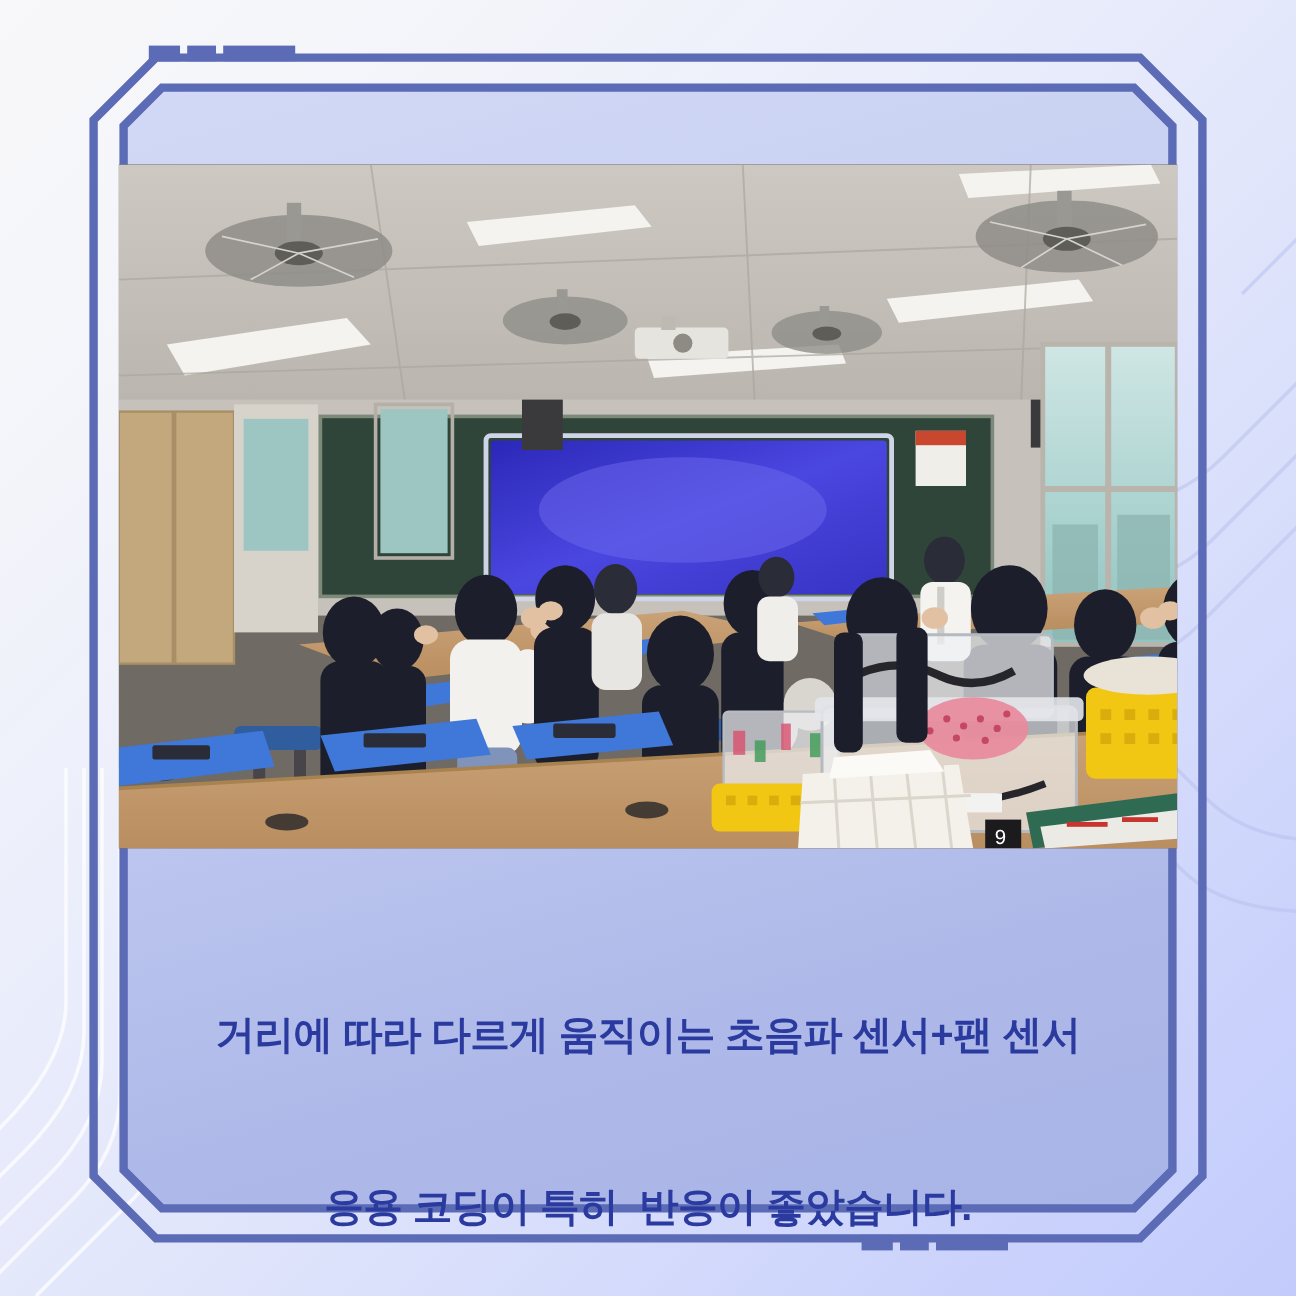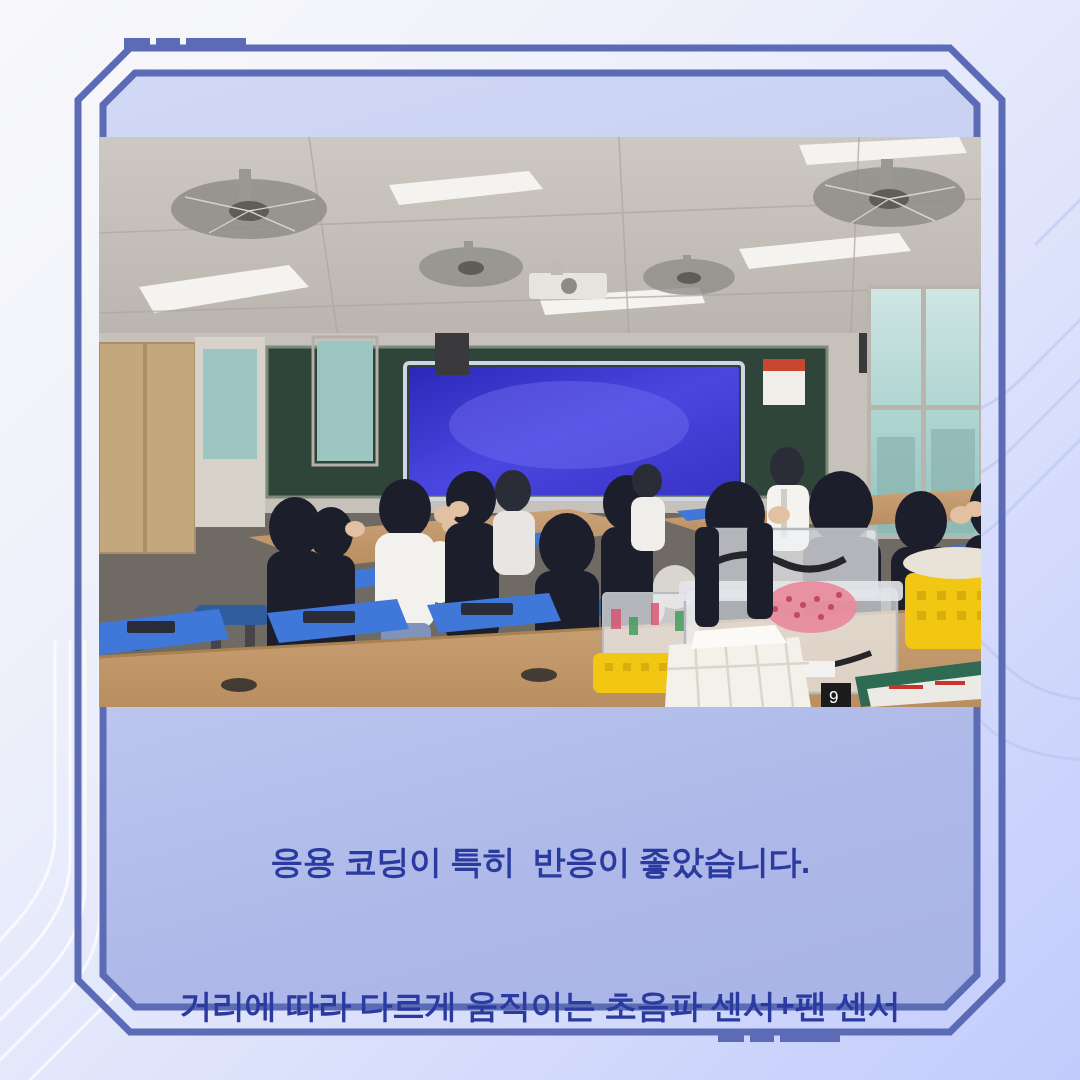--- a/index.html
+++ b/index.html
@@ -403,19 +403,19 @@
       </g>
 
       <g fill="#1c1f2b">
         <rect x="596" y="390" width="24" height="100" rx="8"></rect>
         <rect x="648" y="386" width="26" height="96" rx="8"></rect>
       </g>
     </svg>
   </div>
 
   <div id="caption">
+    <span class="line">거리에 따라 다르게 움직이는 초음파 센서+팬 센서</span>
     <span class="line">응용 코딩이 특히  반응이 좋았습니다.</span>
-    <span class="line">거리에 따라 다르게 움직이는 초음파 센서+팬 센서</span>
     
     
   </div>
 
 </div>
 
 </body></html>

